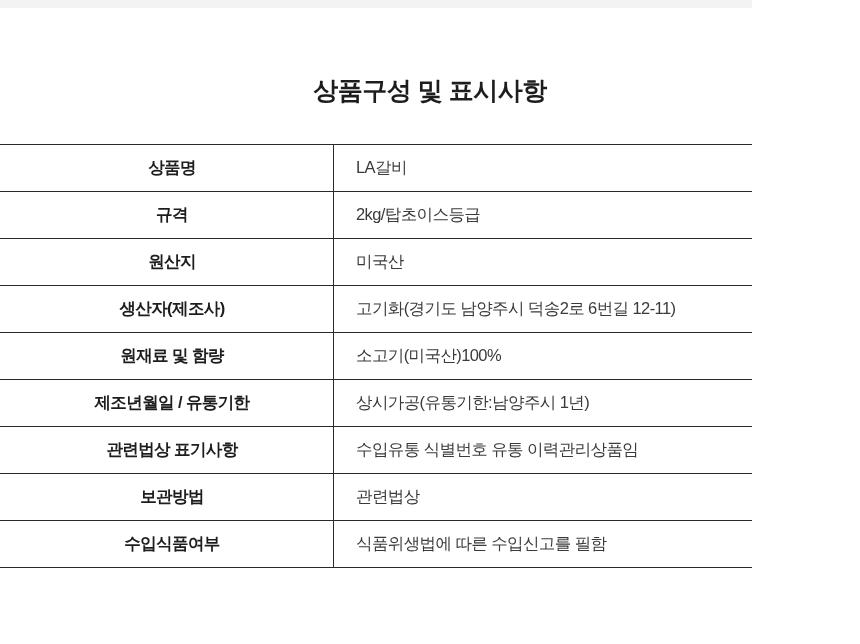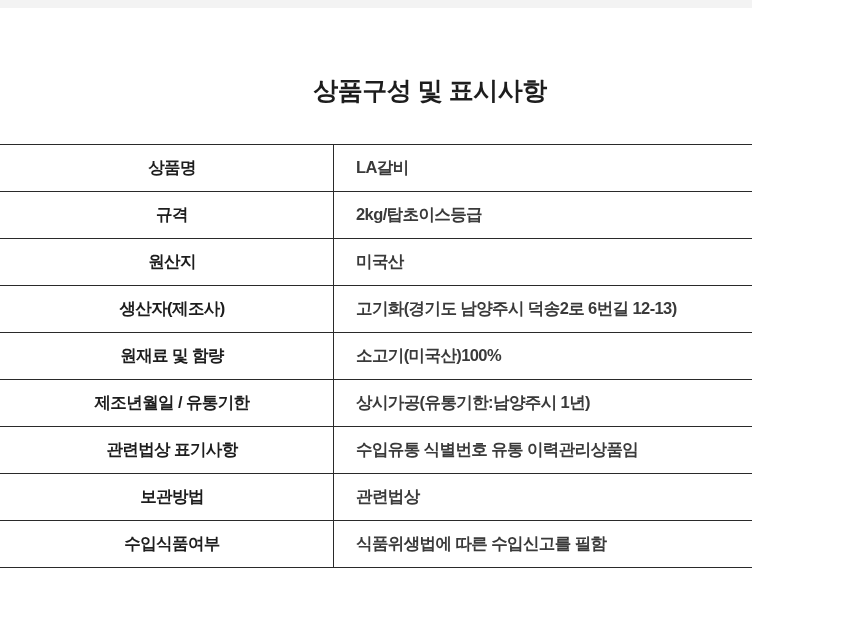--- a/index.html
+++ b/index.html
@@ -65,21 +65,21 @@
     font-size: 16.5px;
     font-weight: bold;
     color: #1d1d1d;
     letter-spacing: -0.6px;
     border-right: 1px solid #2a2a2a;
     padding-right: 1px;
   }
   td.value {
     padding-left: 22px;
     font-size: 16.5px;
-    font-weight: bold;
+    font-weight: normal;
     color: #3a3a3a;
     letter-spacing: -0.6px;
   }
 </style>
 </head>
 <body>
 
 <div class="page">
 
   <div class="top-strip"></div>
@@ -95,21 +95,21 @@
       <tr>
         <td class="label">규격</td>
         <td class="value">2kg/탑초이스등급</td>
       </tr>
       <tr>
         <td class="label">원산지</td>
         <td class="value">미국산</td>
       </tr>
       <tr>
         <td class="label">생산자(제조사)</td>
-        <td class="value">고기화(경기도 남양주시 덕송2로 6번길 12-13)</td>
+        <td class="value">고기화(경기도 남양주시 덕송2로 6번길 12-11)</td>
       </tr>
       <tr>
         <td class="label">원재료 및 함량</td>
         <td class="value">소고기(미국산)100%</td>
       </tr>
       <tr>
         <td class="label">제조년월일 / 유통기한</td>
         <td class="value">상시가공(유통기한:남양주시 1년)</td>
       </tr>
       <tr>

